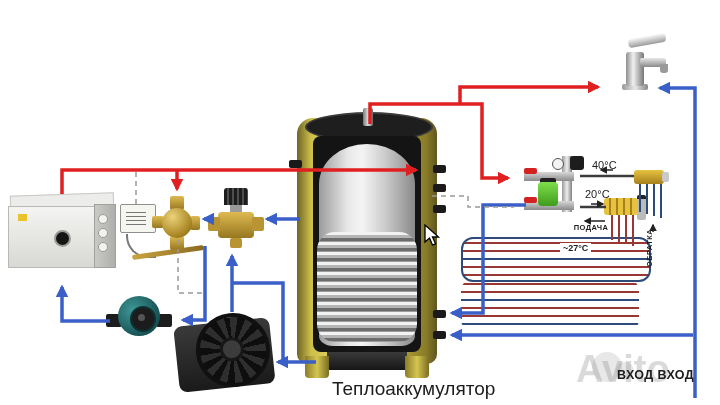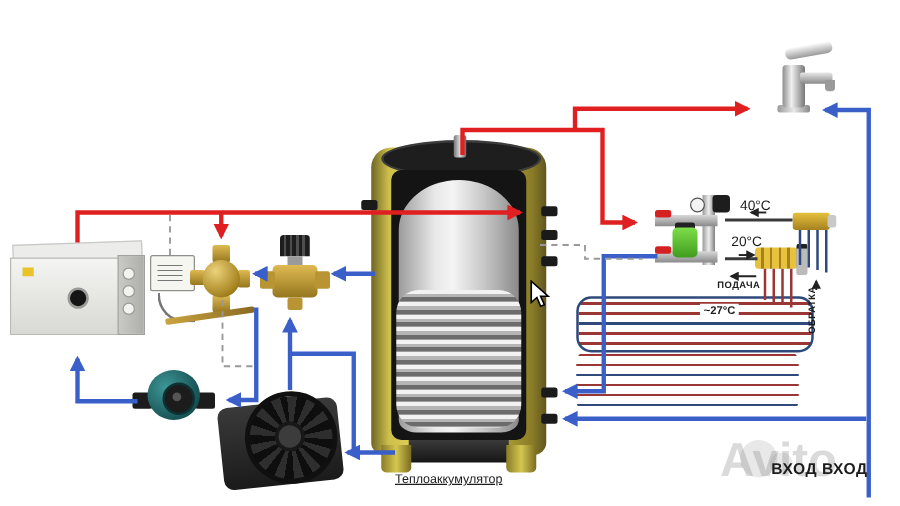--- a/index.html
+++ b/index.html
@@ -89,21 +89,21 @@
     repeating-linear-gradient(180deg,rgba(0,0,0,0) 0 3px,#9a3634 3px 5px,rgba(0,0,0,0) 5px 11px,#9a3634 11px 13px,rgba(0,0,0,0) 13px 19px,#2e4a7a 19px 21px,rgba(0,0,0,0) 21px 24px);}
   #serpTop{left:461px;top:237px;width:186px;height:41px;border:2px solid #2e4a7a;border-radius:12px;}
   #serpBottom{left:461px;top:280px;width:178px;height:50px;border-radius:10px;}
   .lbl{color:#1c1c1c;}
   #temp-floor{left:560px;top:243px;font-size:9px;font-weight:bold;background:#fff;padding:0 3px;}
   #temp-30{left:592px;top:159px;font-size:11px;}
   #temp-40{left:585px;top:188px;font-size:11px;}
   #podacha{left:572px;top:223px;width:38px;font-size:7.5px;font-weight:bold;text-align:center;letter-spacing:.4px;}
   #obratka{left:645px;top:233px;height:34px;font-size:7.5px;font-weight:bold;letter-spacing:.4px;
     writing-mode:vertical-rl;transform:rotate(180deg);}
-  #tank-label{left:316px;top:378px;font-size:10px;text-decoration:underline;}
+  #tank-label{left:332px;top:378px;font-size:19px;}
   #inlet-label{left:617px;top:368px;font-size:12.5px;font-weight:600;letter-spacing:.4px;}
   #watermark{left:576px;top:348px;font-size:38px;font-weight:bold;color:rgba(140,140,140,.32);}
   .wm-dot{border-radius:50%;background:rgba(150,150,150,.22);}
   svg.pipes{position:absolute;left:0;top:0;pointer-events:none;}
 </style>
 </head>
 <body>
 
 <div id="stage">
 

